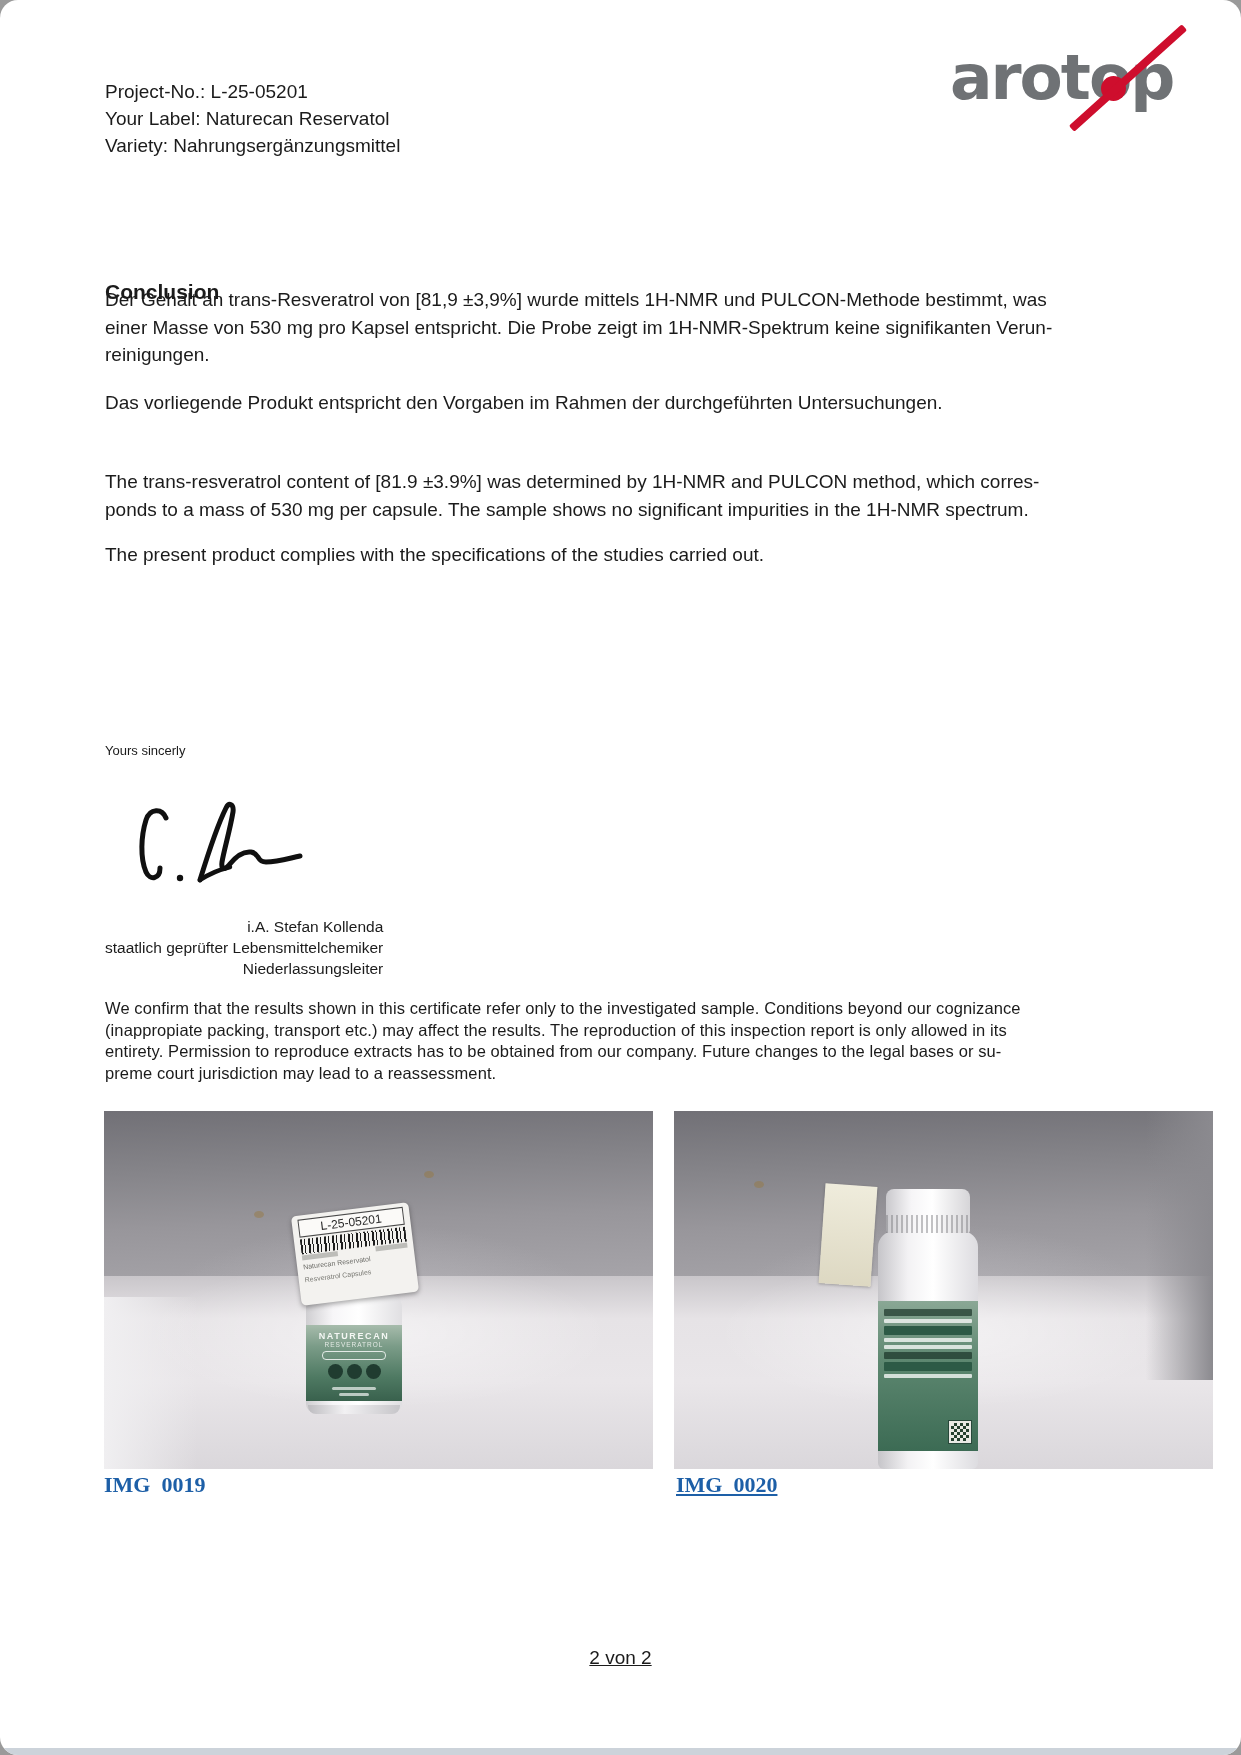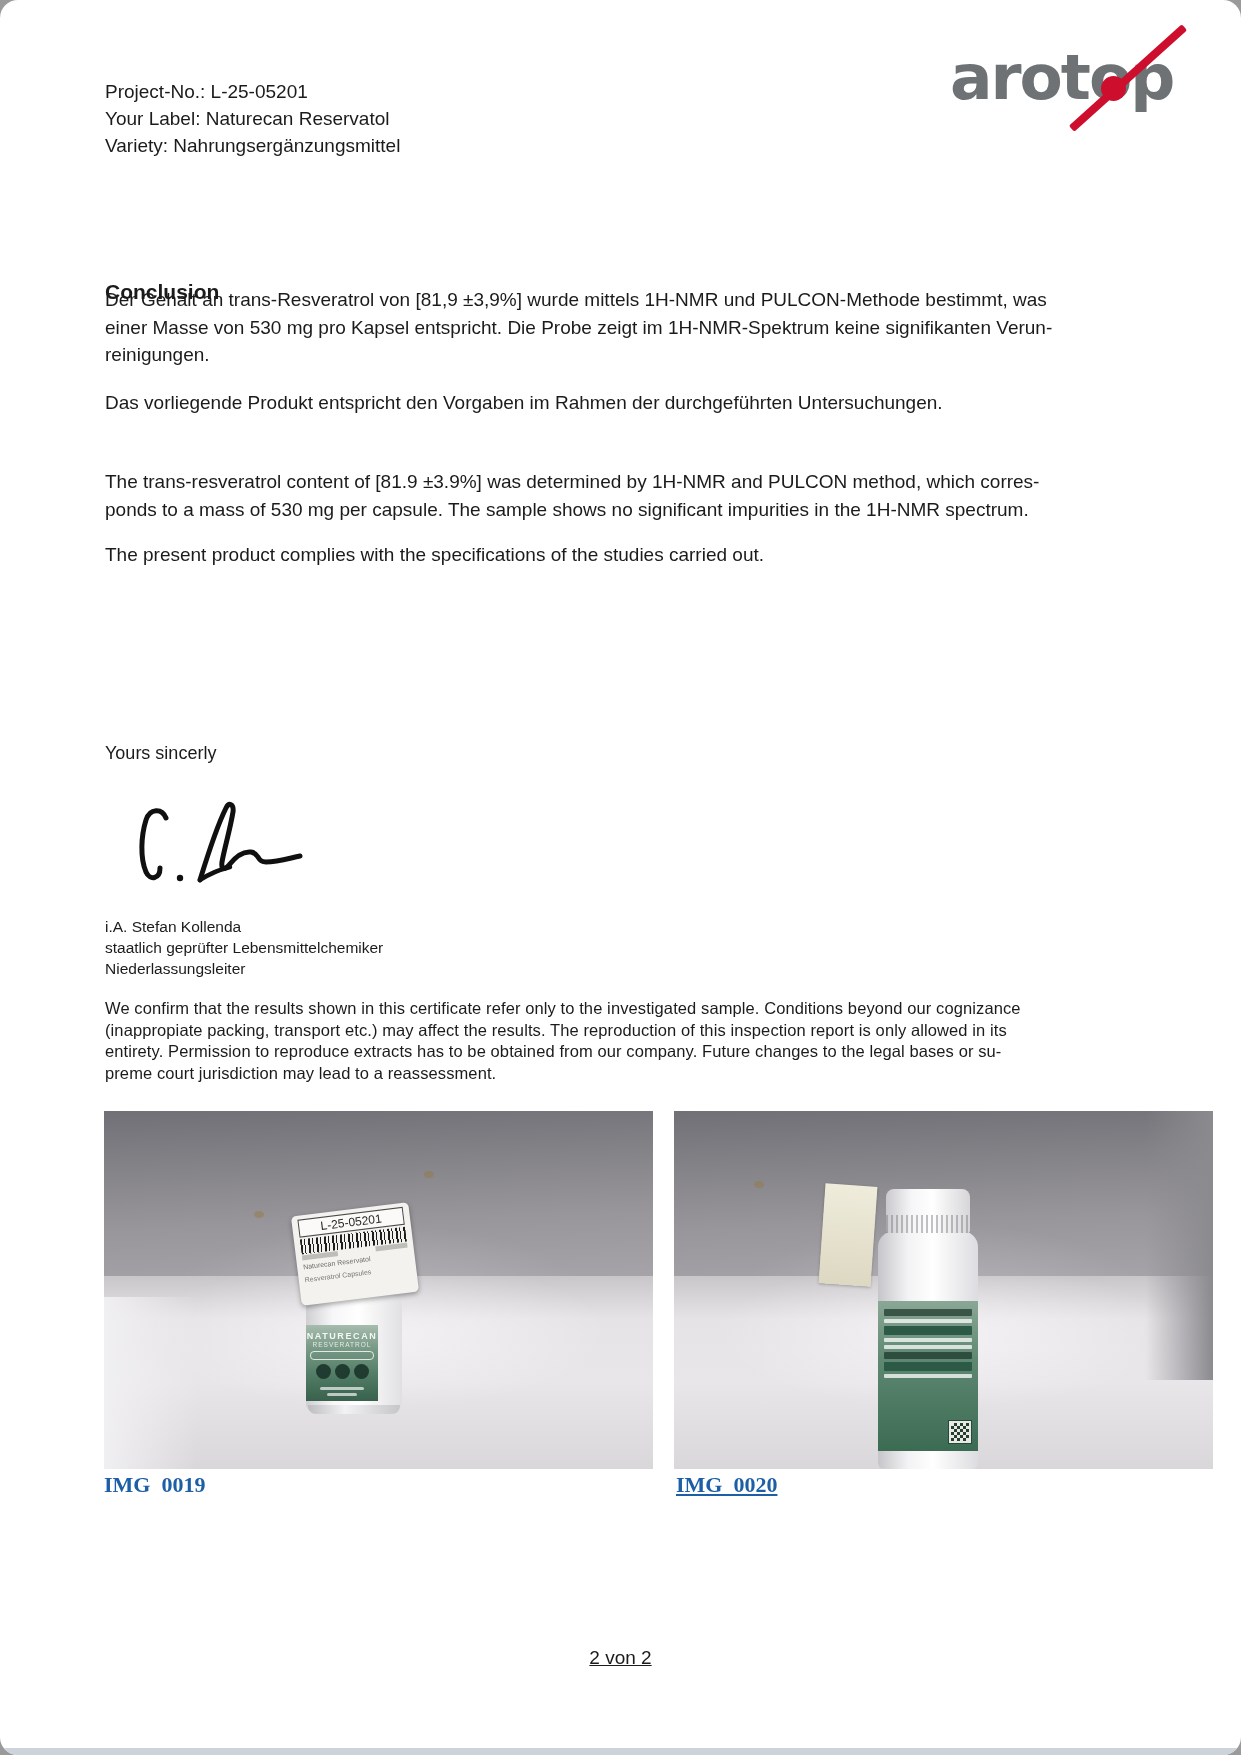--- a/index.html
+++ b/index.html
@@ -22,24 +22,24 @@
   .logo-o{position:relative; display:inline-block;}
   .logo-dot{position:absolute; display:block; width:25px; height:25px; border-radius:50%;
             background:#ce0e2d; right:4px; bottom:21px;}
   .logo-slash{position:absolute; left:102px; top:40px; width:152px; height:8px;
               background:#ce0e2d; transform:rotate(-42deg); border-radius:2px;}
 
   
   .heading{left:105px; top:258px; font-size:21px; font-weight:700;margin-top:22px;}
   .bodytext{left:105px; width:975px; font-size:19px; line-height:27.5px;}
   .p1{top:286px;} .p2{top:389px;} .p3{top:468px;} .p4{top:541px;}
-  .closing{left:105px; top:743px; font-size:18px;}
+  .closing{left:105px; top:743px; font-size:13px;}
 
   .sig-svg{left:122px; top:796px;}
-  .signatory{left:105px; top:916px; font-size:15.5px; line-height:21px;}
+  .signatory{left:105px; top:916px; font-size:15.5px; line-height:21px;text-align:right;}
 
   .disclaimer{left:105px; top:998px; width:1070px; font-size:16.5px; line-height:21.5px; letter-spacing:0.1px;}
 
   
   .photo{top:1111px; height:358px; overflow:hidden; background:#8d8c91;}
   .photo-left{left:104px; width:549px;}
   .photo-right{left:674px; width:539px;}
   .pw-wall{position:absolute; left:0; right:0; top:0; height:52%;
      background:linear-gradient(178deg,#717076 0%,#858489 30%,#98969b 58%,#aaa8ad 100%);}
   .pw-wall:after{content:""; position:absolute; inset:0;
@@ -52,21 +52,21 @@
      background:linear-gradient(90deg,#f0eff1 0%, rgba(240,239,241,0) 85%);}
   .pw-wall-r{position:absolute; right:0; top:0; width:14%; height:75%;
      background:linear-gradient(270deg,#8b8a8f 0%, rgba(139,138,143,0) 90%);}
   .pw-stain{position:absolute; width:10px; height:7px; border-radius:50%; background:rgba(150,120,60,.45);}
 
   
   .bottle19{position:absolute; left:200px; top:98px; width:100px; height:206px;}
   .b19-body{position:absolute; left:2px; top:86px; width:96px; height:118px;
      background:linear-gradient(90deg,#cfced1 0%,#f7f6f8 28%,#ffffff 55%,#e0dfe2 100%);
      border-radius:12px 12px 9px 9px;}
-  .b19-label{position:absolute; left:2px; top:116px; width:72px; height:76px; overflow:hidden;
+  .b19-label{position:absolute; left:2px; top:116px; width:96px; height:76px; overflow:hidden;
      background:linear-gradient(180deg,#a7bcac 0%,#7b9c88 28%,#4f7a63 68%,#39614d 100%);
      text-align:center; color:#f4f7f4;}
   .b19-brand{margin-top:6px; font-size:9px; font-weight:700; letter-spacing:1.6px;}
   .b19-product{font-size:6.5px; letter-spacing:1px; opacity:.85;}
   .b19-pill{margin:3px auto 0; width:62px; height:7px; border:1px solid rgba(255,255,255,.8); border-radius:4px;}
   .b19-circles{margin-top:4px;}
   .b19-circles i{display:inline-block; width:15px; height:15px; border-radius:50%;
      background:#203c30; margin:0 2px;}
   .b19-line{margin:4px auto 0; width:44px; height:3px; background:rgba(255,255,255,.65); border-radius:2px;}
   .b19-line.short{width:30px; margin-top:3px;}

